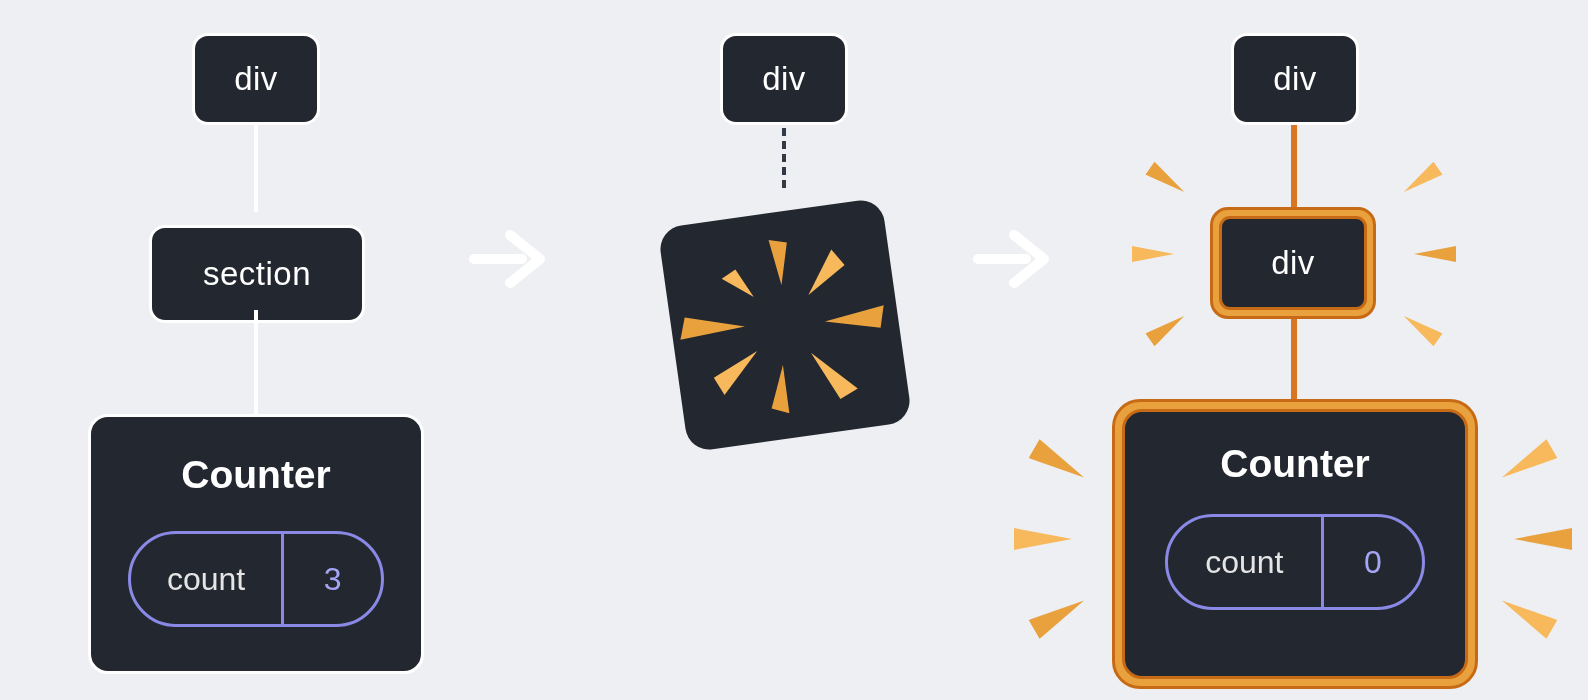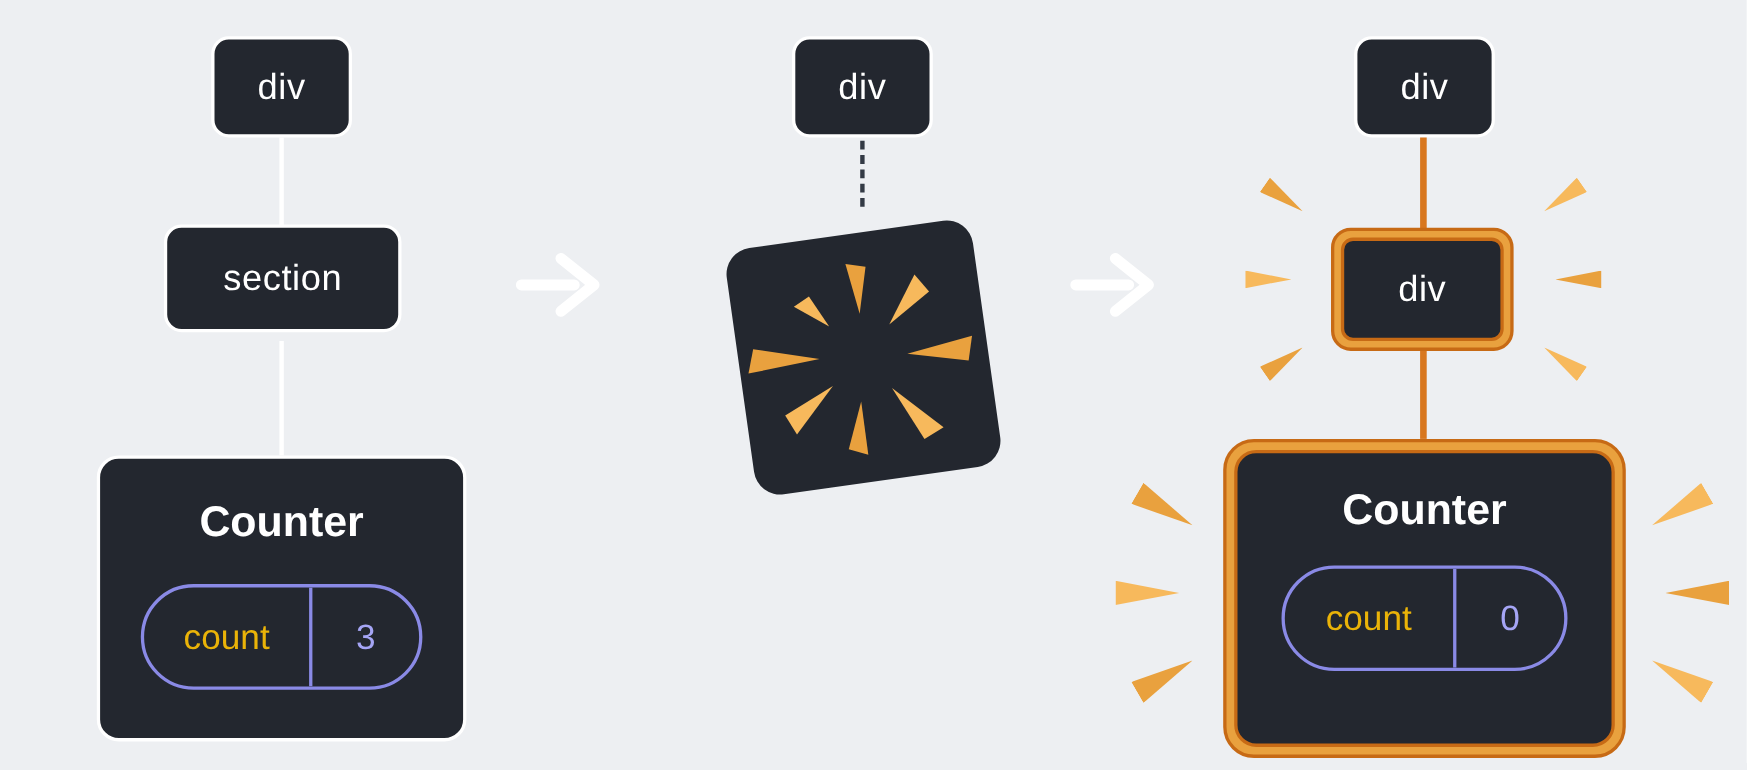--- a/index.html
+++ b/index.html
@@ -68,21 +68,21 @@
     border:3px solid #8a8ae6;
     border-radius:60px;
     overflow:hidden;
     box-sizing:border-box;
   }
   .state-key{
     flex:1.55;
     display:flex;
     align-items:center;
     justify-content:center;
-    color:#eab308;
+    color:#e5e5e5;
     font-size:32px;
     text-align:center;
   }
   .pill-divider{
     width:3px;
     background:#8a8ae6;
   }
   .state-value{
     flex:1;
     display:flex;
@@ -121,21 +121,21 @@
 <body>
 
 <div class="canvas">
 
   <div class="node" style="left:192px;top:33px;width:128px;height:92px">
     <span class="node-label">div</span>
   </div>
 
   <div class="connector" style="left:254px;top:125px;width:4px;height:87px"></div>
 
-  <div class="node" style="left:149px;top:204px;width:216px;height:98px">
+  <div class="node" style="left:149px;top:225px;width:216px;height:98px">
     <span class="node-label">section</span>
   </div>
 
   <div class="connector" style="left:254px;top:310px;width:4px;height:104px"></div>
 
   <div class="component-box" style="left:88px;top:414px;width:336px;height:260px;padding-top:34px">
     <div class="component-title">Counter</div>
     <div class="state-pill" style="width:256px;height:96px;margin-top:32px">
       <span class="state-key">count</span>
       <span class="pill-divider"></span>

